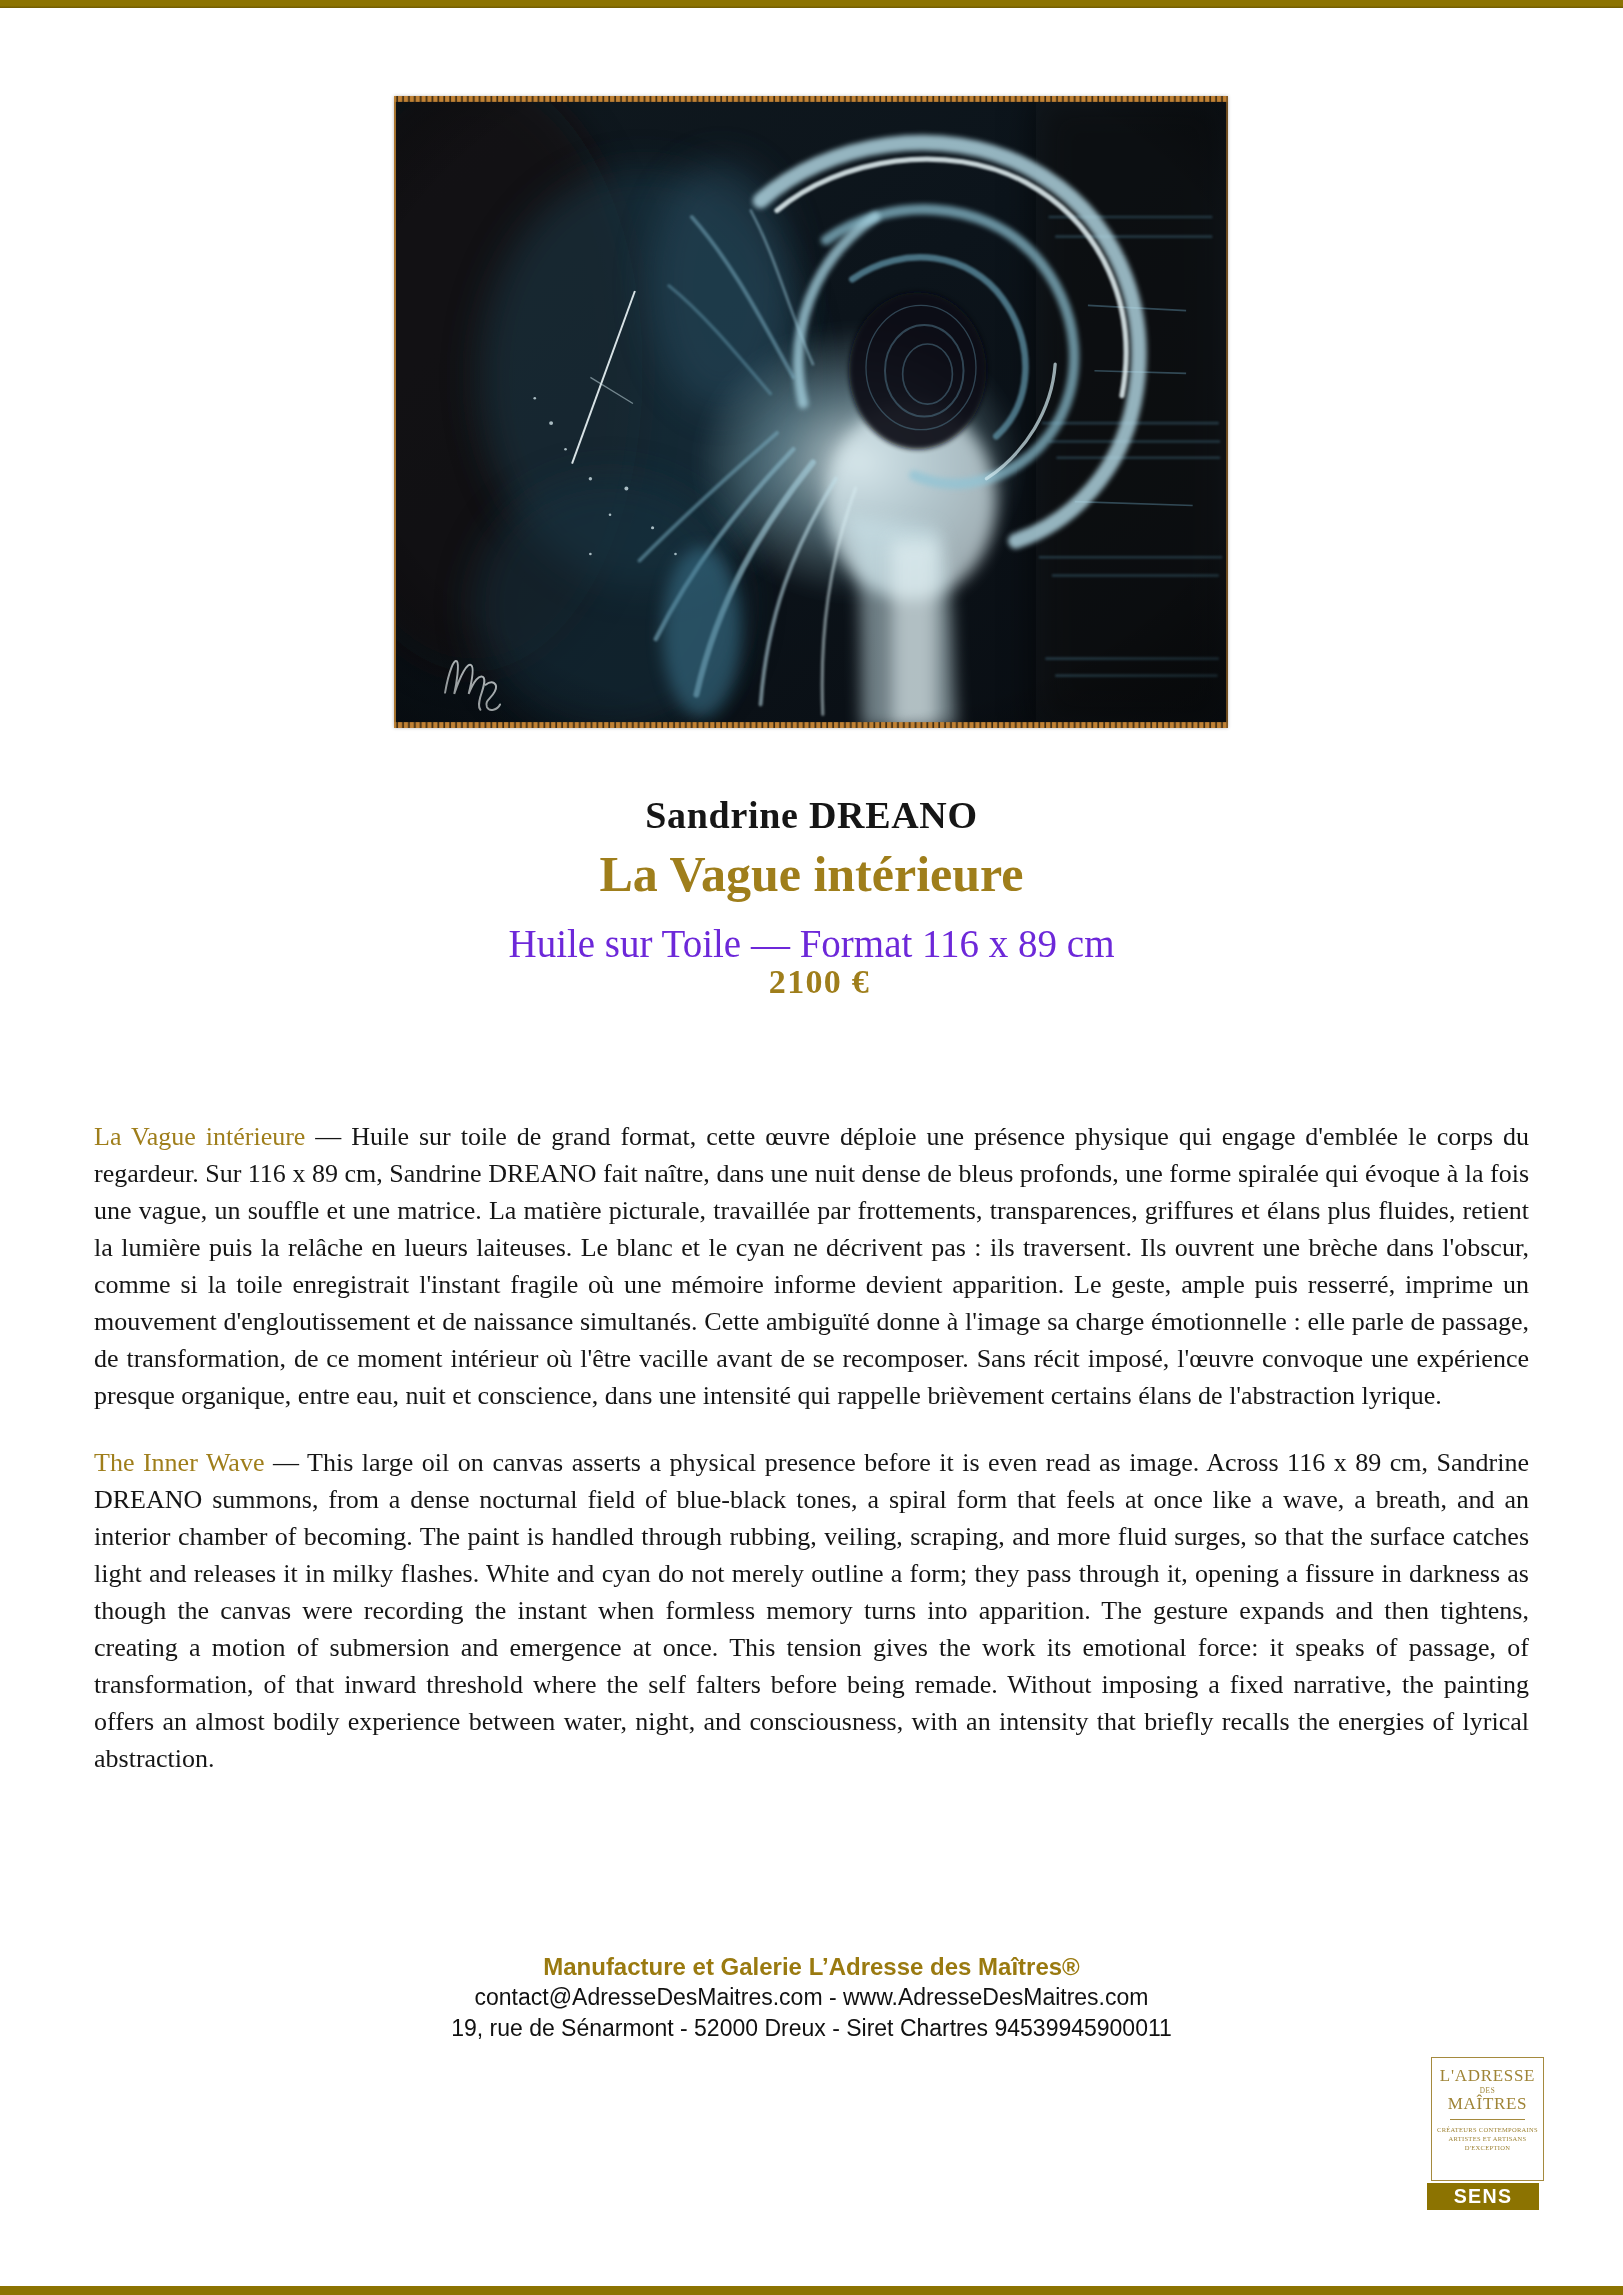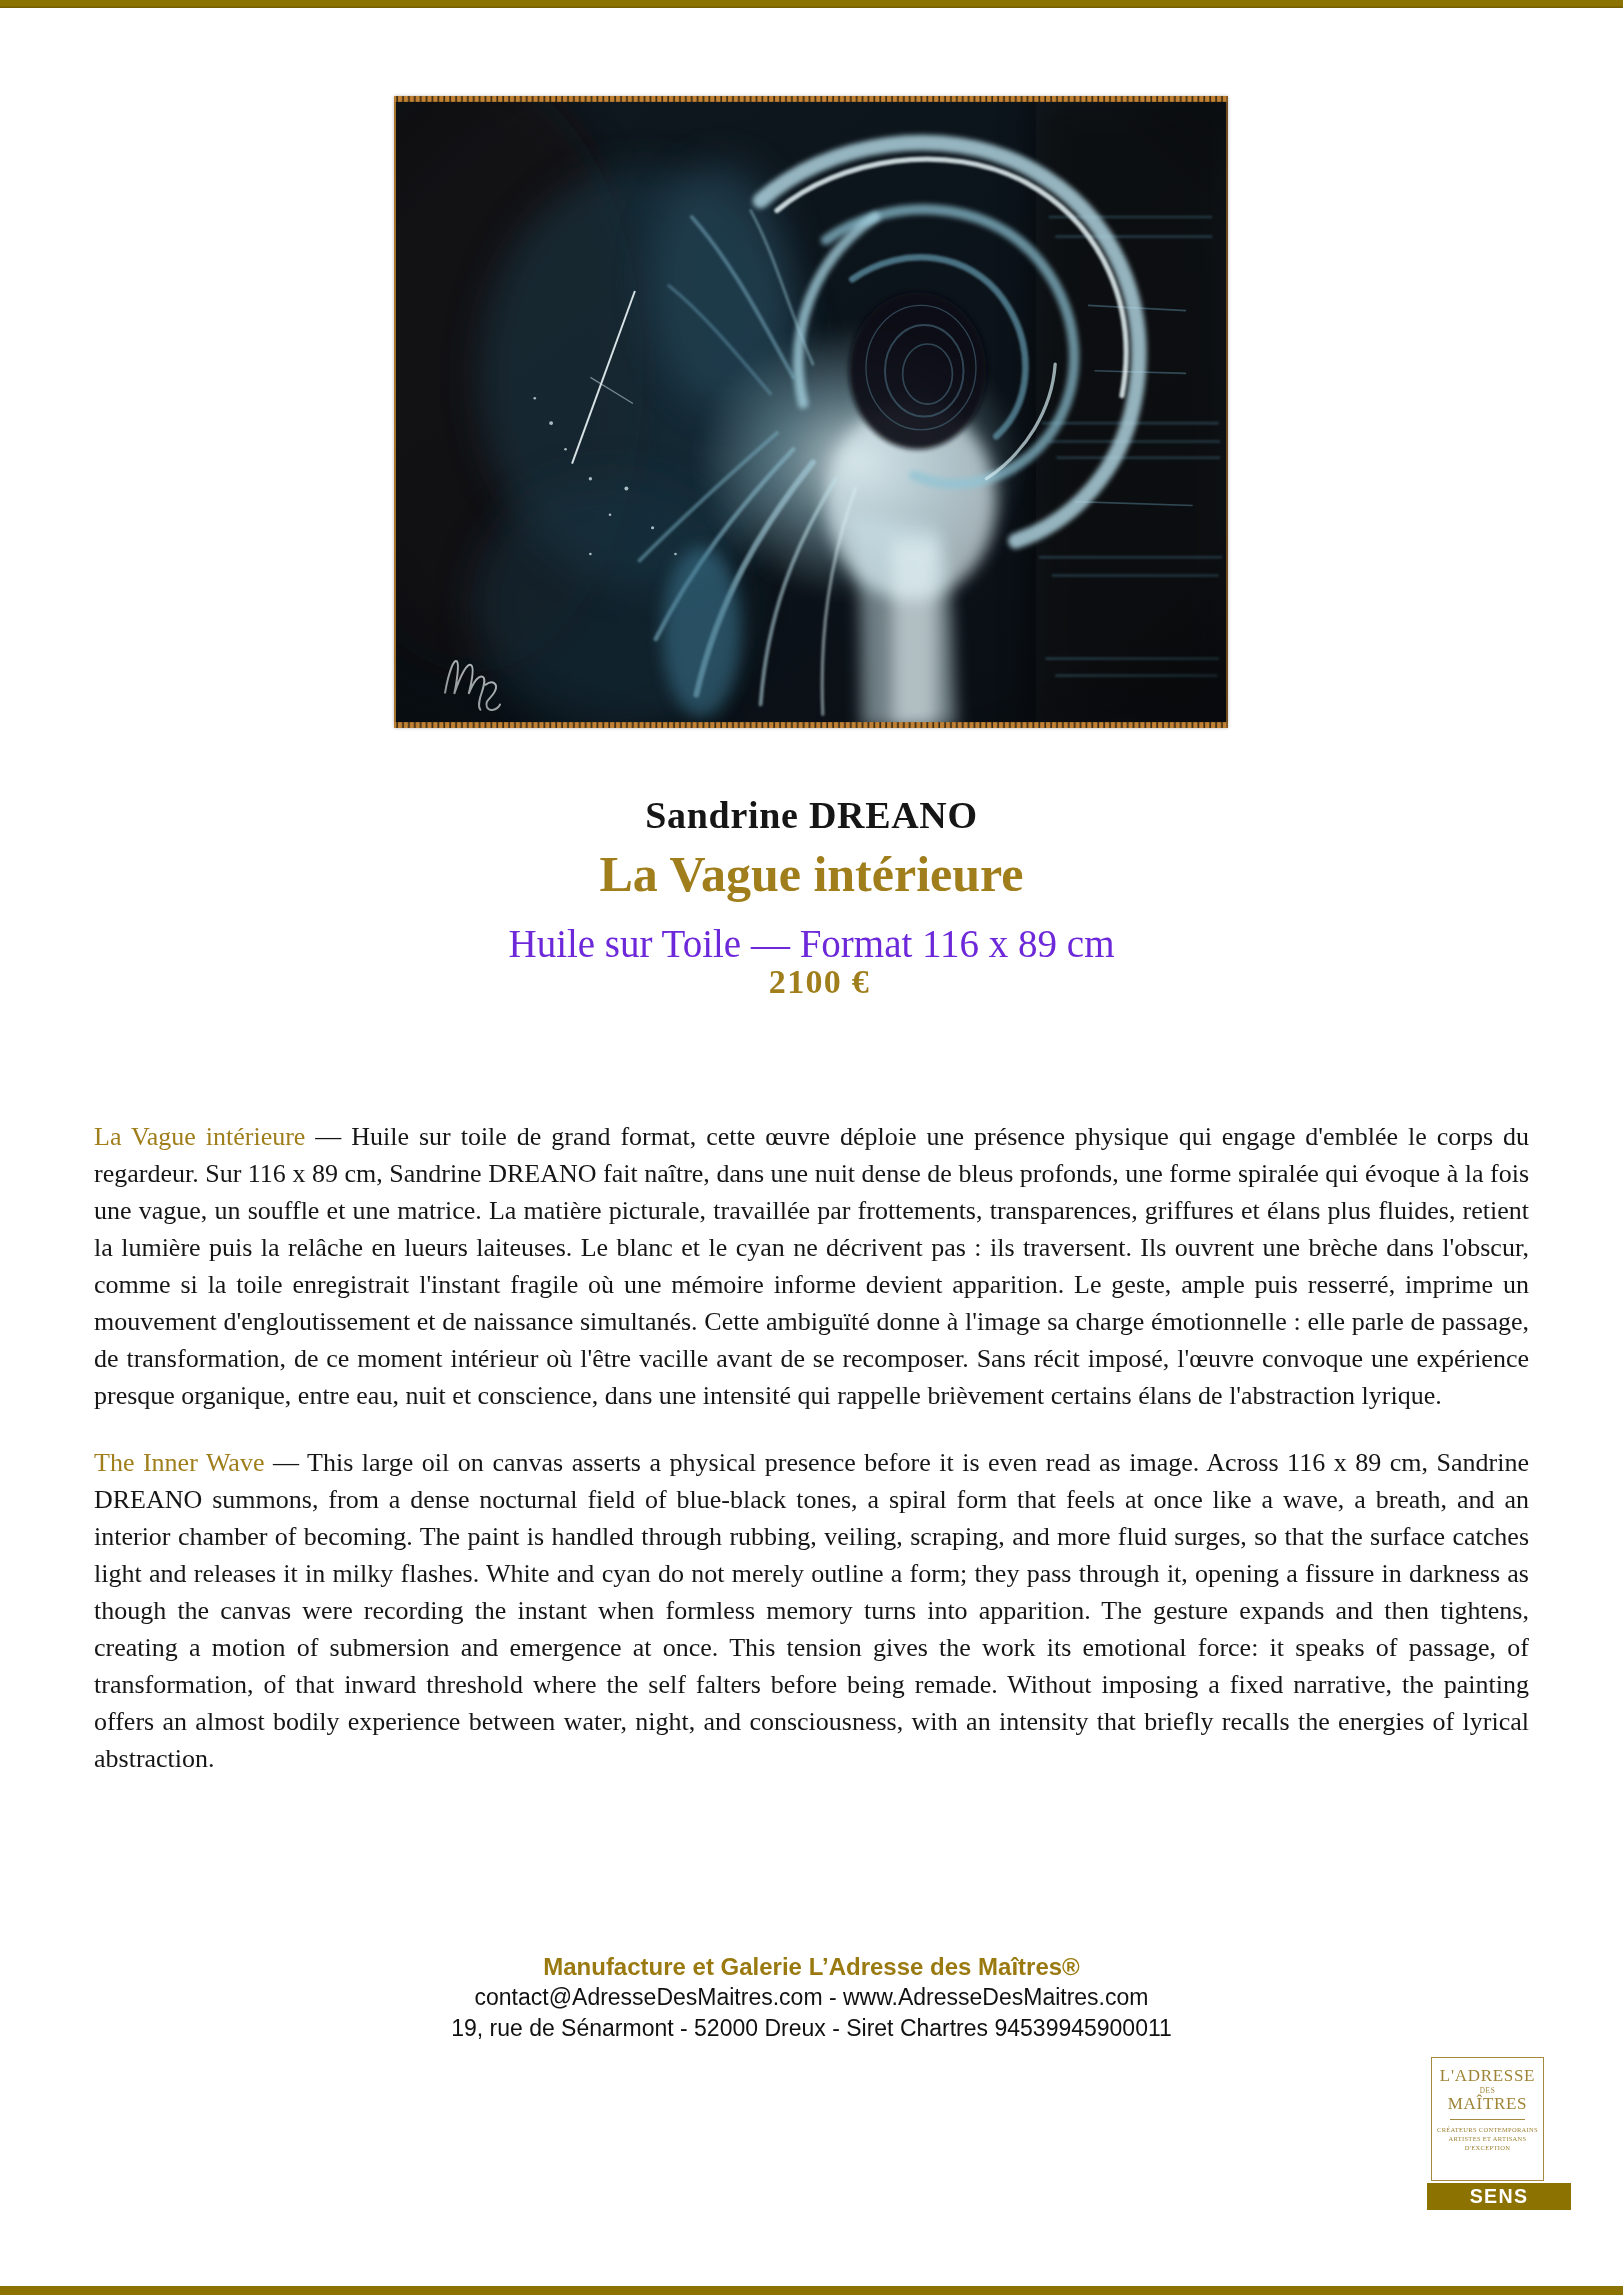--- a/index.html
+++ b/index.html
@@ -53,21 +53,21 @@
     box-sizing: border-box; border: 1.3px solid #a58a3e;
     text-align: center; color: #9f8436; font-family: "Liberation Serif", serif;
   }
   .logo-name-lg { font-size: 17px; letter-spacing: 0.7px; line-height: 18.3px; }
   .logo-name-sm { font-size: 7.2px; letter-spacing: 0.7px; line-height: 8.5px; margin-top: 1.3px; }
   .logo-box .pad-top { margin-top: 9.2px; }
   .logo-divider { width: 68%; height: 0; border-top: 0.7px solid #a58a3e; margin: 5.9px auto 4.6px auto; }
   .logo-sub { font-size: 6.5px; line-height: 9.2px; letter-spacing: 0.3px; }
 
   .sens-badge {
-    position: absolute; left: 1427px; top: 2183px; width: 144px; height: 27px;
+    position: absolute; left: 1427px; top: 2183px; width: 112px; height: 27px;
     background: #8c7301; color: #ffffff;
     font-family: "Liberation Sans", sans-serif; font-weight: bold;
     font-size: 19.6px; line-height: 27px; text-align: center; letter-spacing: 1.3px;
   }
 </style>
 </head>
 <body>
 
 <div class="page">
 

